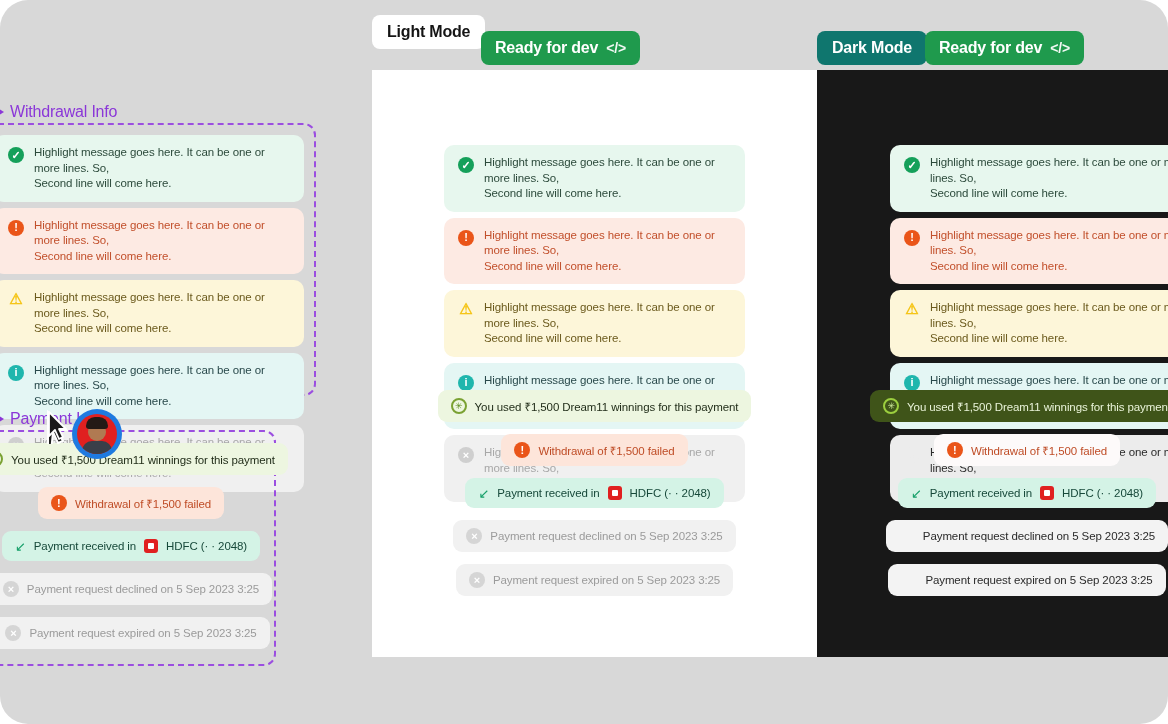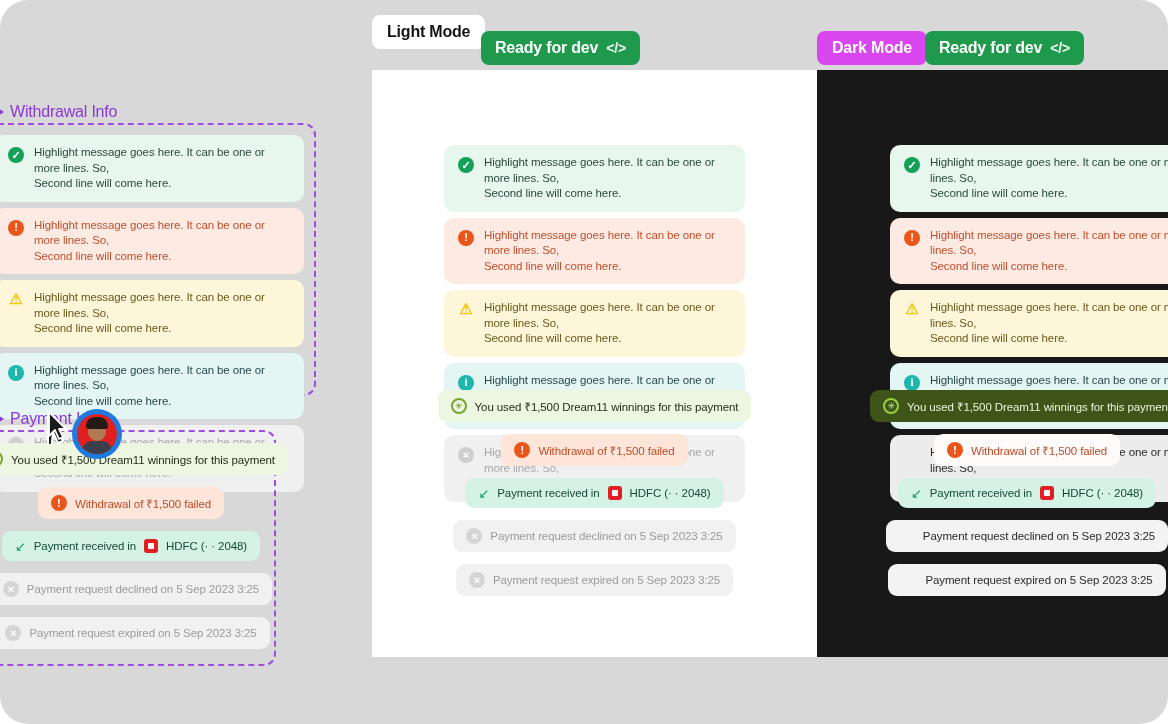--- a/index.html
+++ b/index.html
@@ -31,21 +31,21 @@
   .mode-pill {
     position:absolute;
     display:flex; align-items:center; justify-content:center;
     height:34px; padding:0 15px;
     border-radius:8px;
     font-size:16px; font-weight:bold;
     letter-spacing:-0.2px;
     white-space:nowrap;
   }
   .mode-pill.light { background:#ffffff; color:#141414; }
-  .mode-pill.dark  { background:#d946ef; color:#ffffff; }
+  .mode-pill.dark  { background:#0f766e; color:#ffffff; }
   .dev-pill {
     position:absolute;
     display:flex; align-items:center; gap:8px;
     height:34px; padding:0 14px;
     border-radius:8px;
     background:#1f9a4d; color:#ffffff;
     font-size:16px; font-weight:bold;
     letter-spacing:-0.2px;
     white-space:nowrap;
   }

